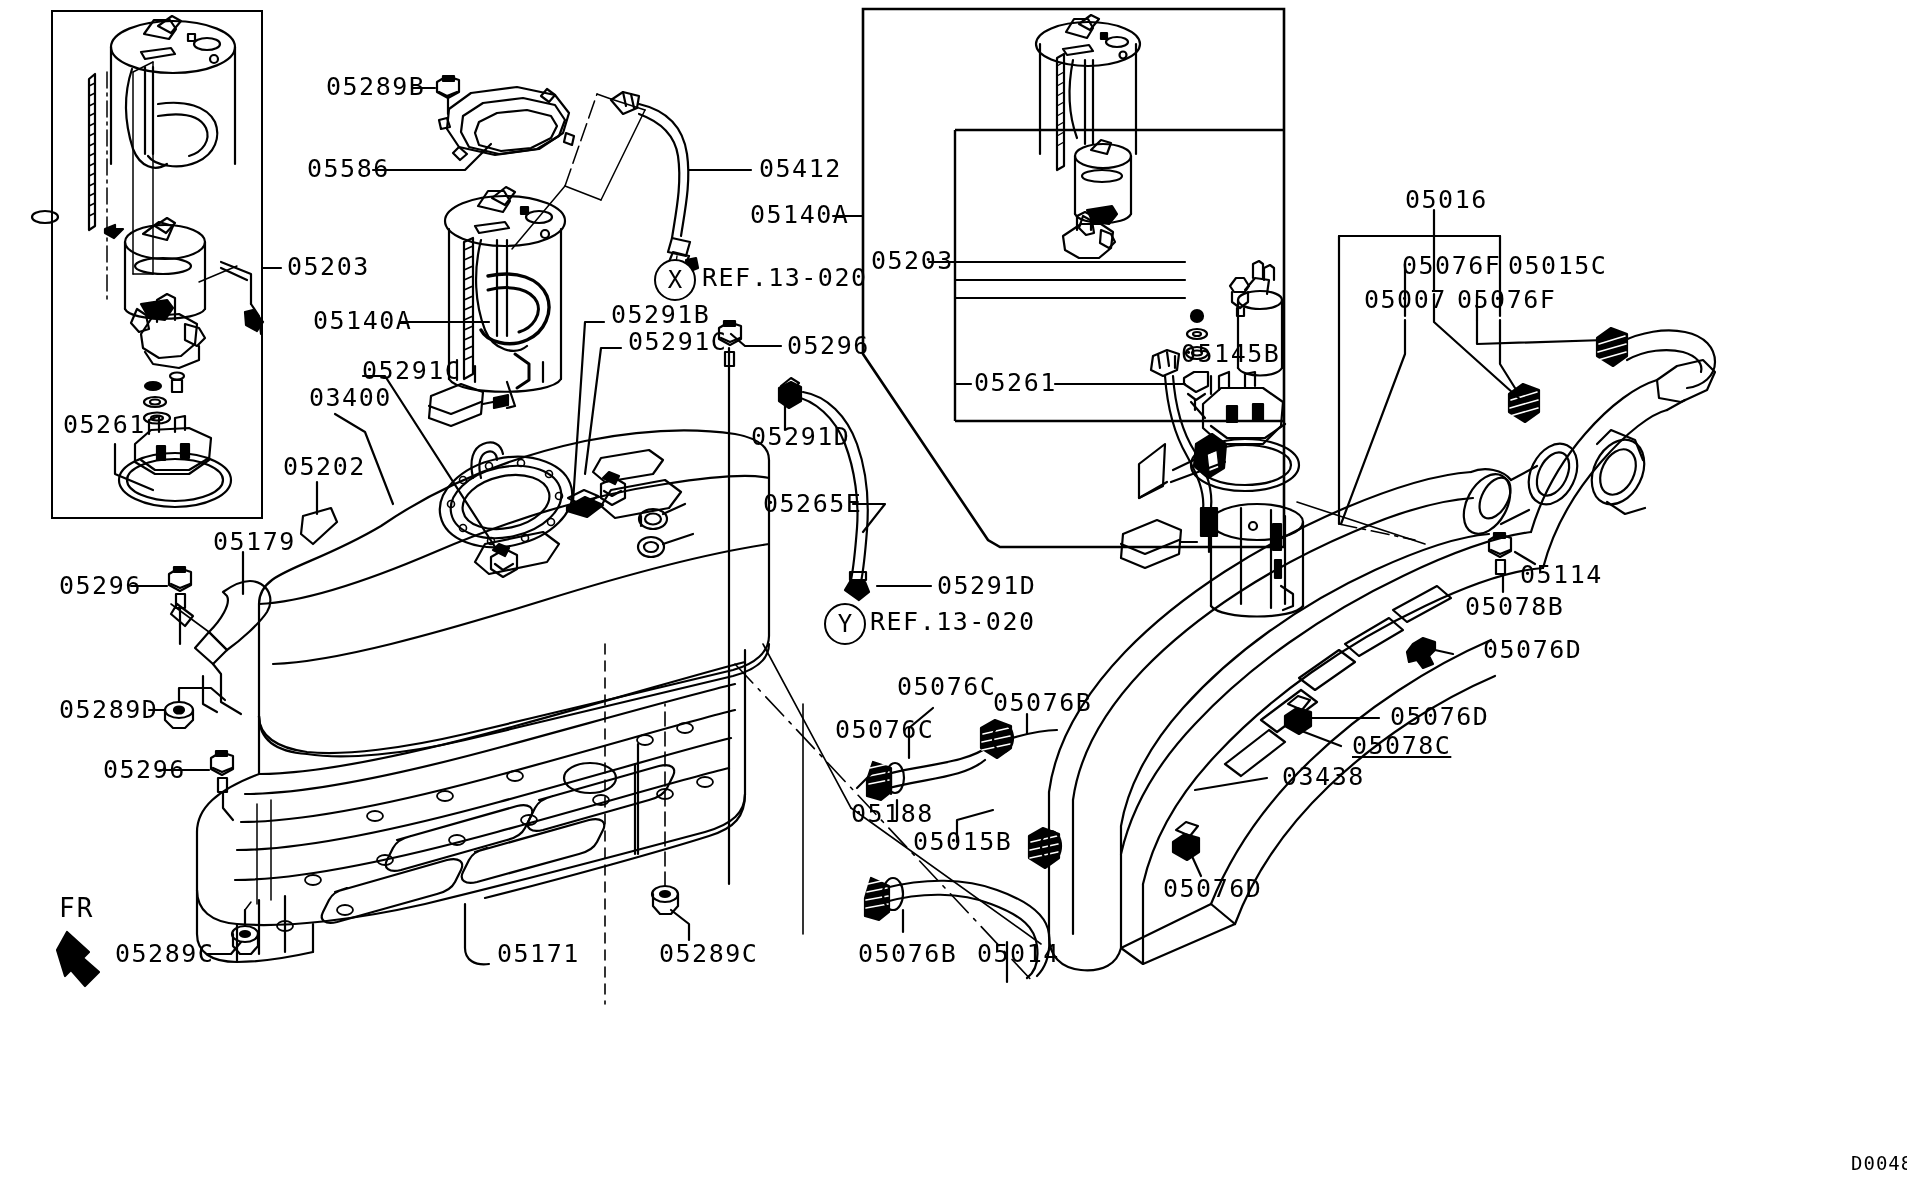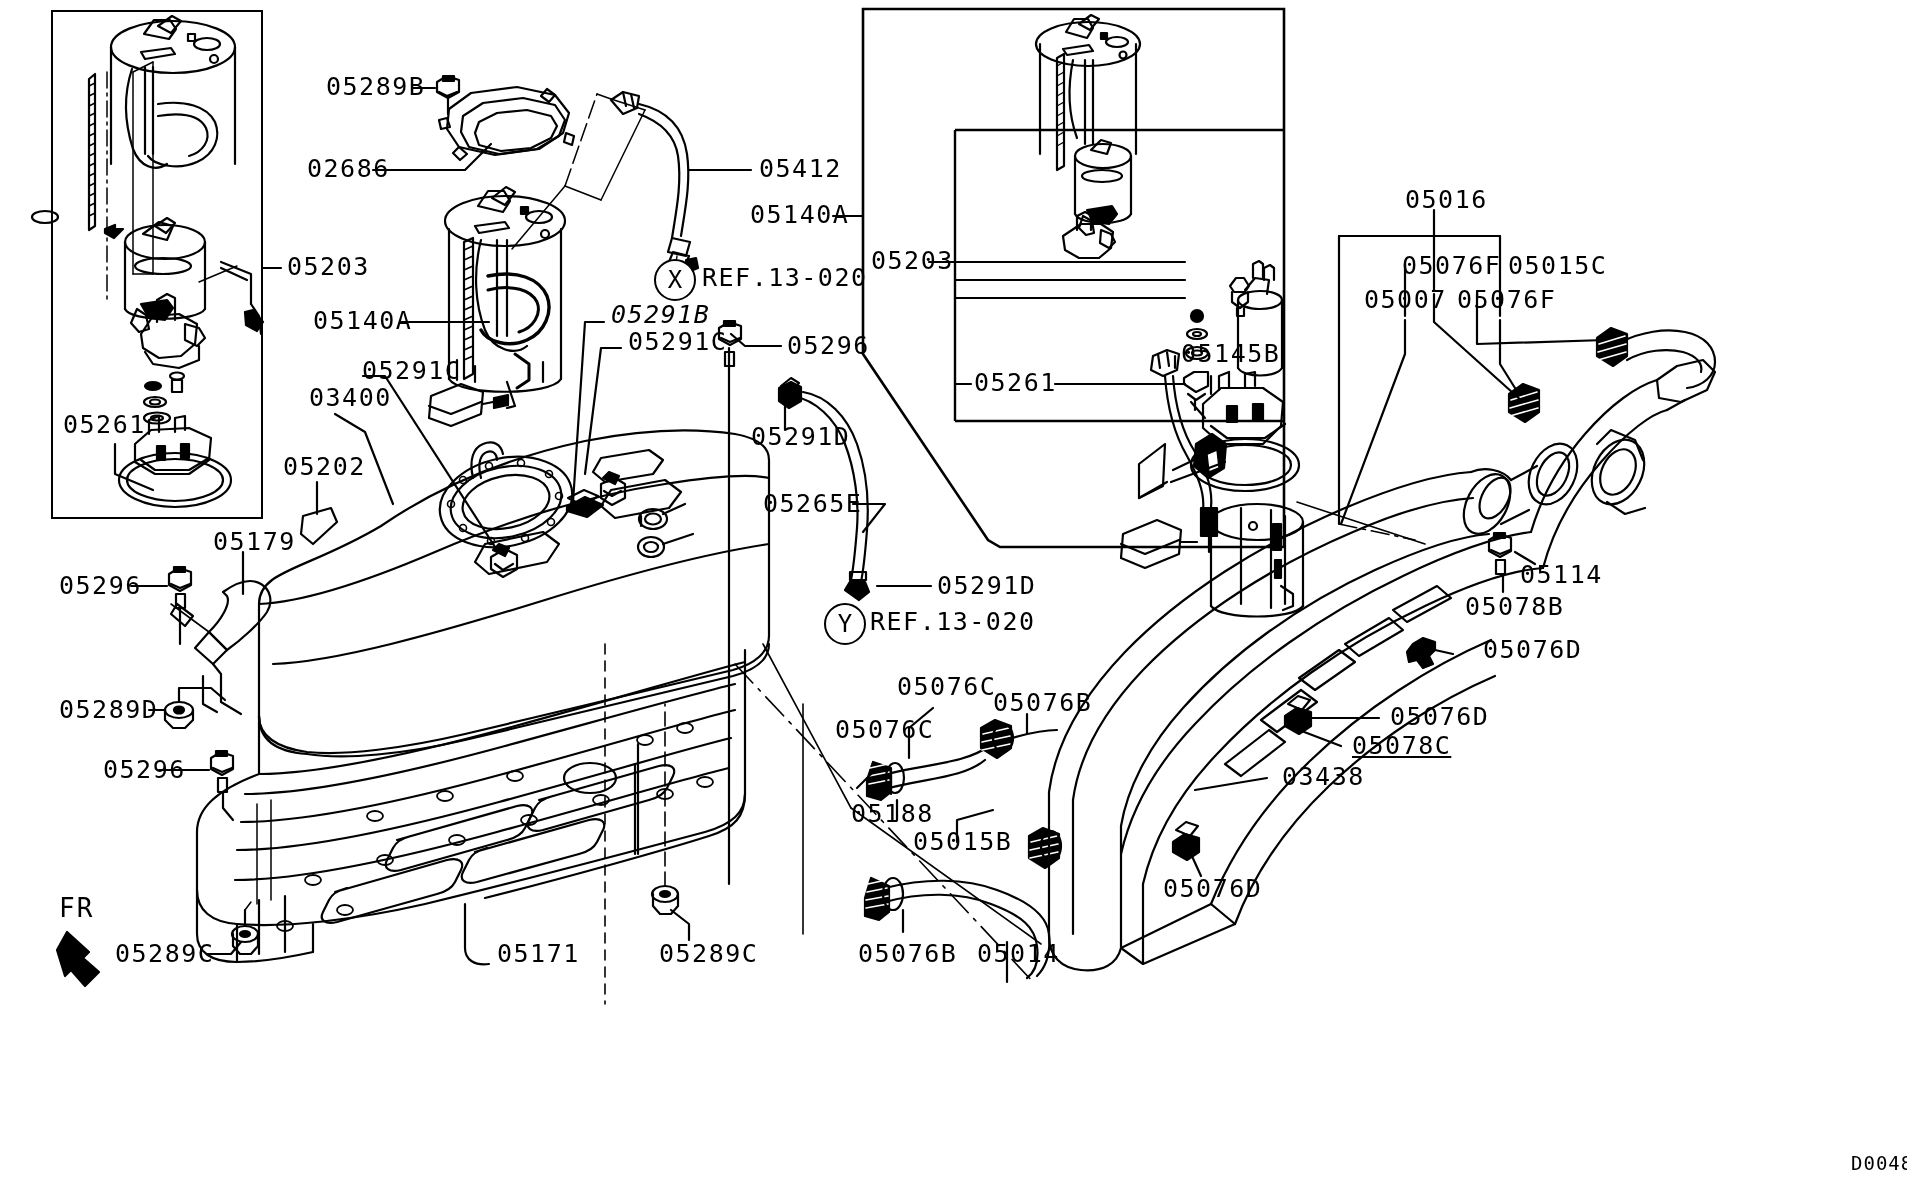--- a/index.html
+++ b/index.html
@@ -672,32 +672,32 @@
       <path d="M560,640 L560,1000" stroke-dasharray="10 7" stroke-width="1.6"></path>
       <path d="M758,930 L758,700" stroke-width="1.6"></path>
       <path d="M1252,498 L1380,540" stroke-width="1.6"></path>
 
       <path d="M22,928 L44,948 L38,954 L54,968 L40,982 L26,966 L20,972 L12,946 Z" fill="#000"></path>
 
     </g>
   </svg>
 
   <div class="lbl" style="left:281px;top:70px;">05289B</div>
-  <div class="lbl" style="left:262px;top:152px;">02686</div>
+  <div class="lbl" style="left:262px;top:152px;">05586</div>
   <div class="lbl" style="left:714px;top:152px;">05412</div>
   <div class="lbl" style="left:705px;top:198px;">05140A</div>
   <div class="lbl" style="left:242px;top:250px;">05203</div>
   <div class="lbl" style="left:268px;top:304px;">05140A</div>
   <div class="lbl" style="left:18px;top:408px;">05261</div>
 
   <div class="lbl" style="left:826px;top:244px;">05203</div>
   <div class="lbl" style="left:929px;top:366px;">05261</div>
   <div class="lbl" style="left:1136px;top:337px;">05145B</div>
 
-  <div class="lbl" style="left:566px;top:298px;font-style:italic;">05291B</div>
+  <div class="lbl" style="left:566px;top:298px;">05291B</div>
   <div class="lbl" style="left:583px;top:325px;">05291C</div>
   <div class="lbl" style="left:742px;top:329px;">05296</div>
   <div class="lbl" style="left:317px;top:354px;">05291C</div>
   <div class="lbl" style="left:264px;top:381px;">03400</div>
   <div class="lbl" style="left:706px;top:420px;">05291D</div>
   <div class="lbl" style="left:238px;top:450px;">05202</div>
   <div class="lbl" style="left:718px;top:487px;">05265E</div>
   <div class="lbl" style="left:168px;top:525px;">05179</div>
   <div class="lbl" style="left:14px;top:569px;">05296</div>
   <div class="lbl" style="left:892px;top:569px;">05291D</div>

